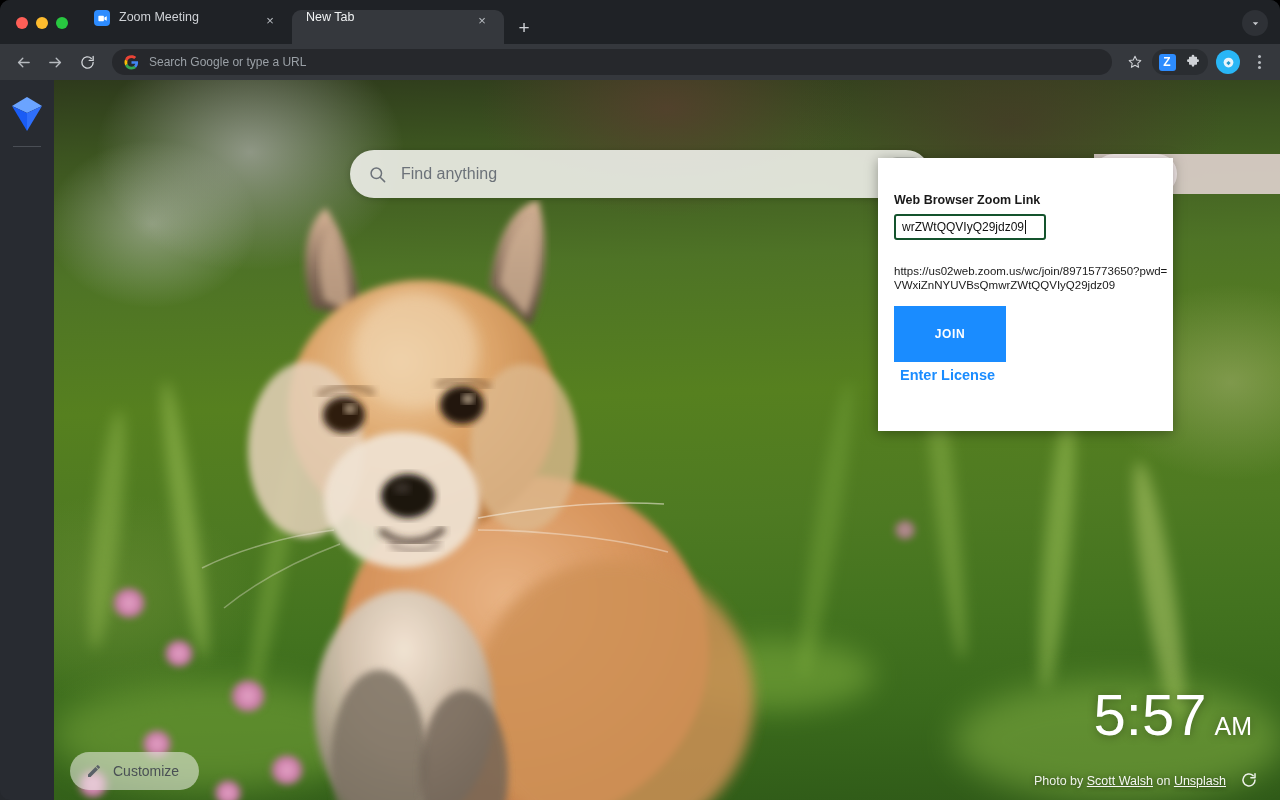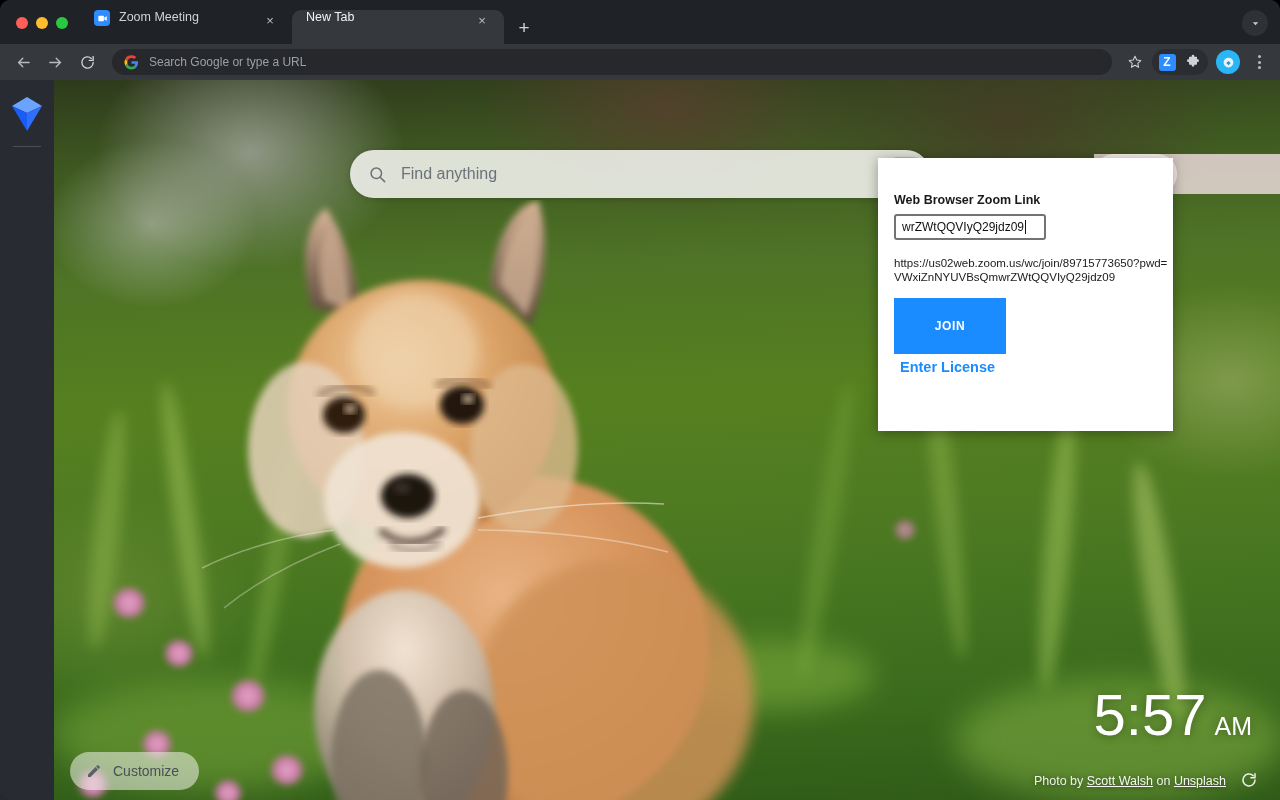--- a/index.html
+++ b/index.html
@@ -207,30 +207,30 @@
     position: absolute; left: 878px; top: 78px; width: 295px; height: 273px;
     background: #fff; z-index: 50;
     box-shadow: 0 2px 12px rgba(0,0,0,.35);
     padding: 14px 16px 0 16px;
     font-family: "Liberation Sans", sans-serif;
   }
   #popup-title { font-size: 17px; font-weight: 700; color: #111; letter-spacing: -.2px; }
   #popup-label { font-size: 12.5px; font-weight: 700; color: #1a1a1a; margin-top: 21px; }
   #popup-input {
     margin-top: 7px; width: 152px; height: 26px;
-    border: 2px solid #737373; border-radius: 3px;
+    border: 2px solid #14532d; border-radius: 3px;
     background: #fff; display: flex; align-items: center; padding: 0 6px;
     font-size: 12px; color: #111; overflow: hidden; white-space: nowrap;
   }
   #popup-caret {
     display: inline-block; width: 1px; height: 14px; background: #111;
     margin-left: 1px;
   }
   #popup-url {
-    margin-top: 16px; font-size: 11.5px; color: #1a1a1a; line-height: 1.25;
+    margin-top: 24px; font-size: 11.5px; color: #1a1a1a; line-height: 1.25;
     word-break: break-all; width: 278px;
   }
   #popup-join {
     margin-top: 13px; width: 112px; height: 56px; border-radius: 0;
     background: #1a8cff; color: #fff; font-size: 12px; font-weight: 700;
     letter-spacing: .6px;
     display: flex; align-items: center; justify-content: center;
   }
   #popup-trial {
     margin-top: 13px; margin-left: 6px; font-size: 14.5px; font-style: italic;

